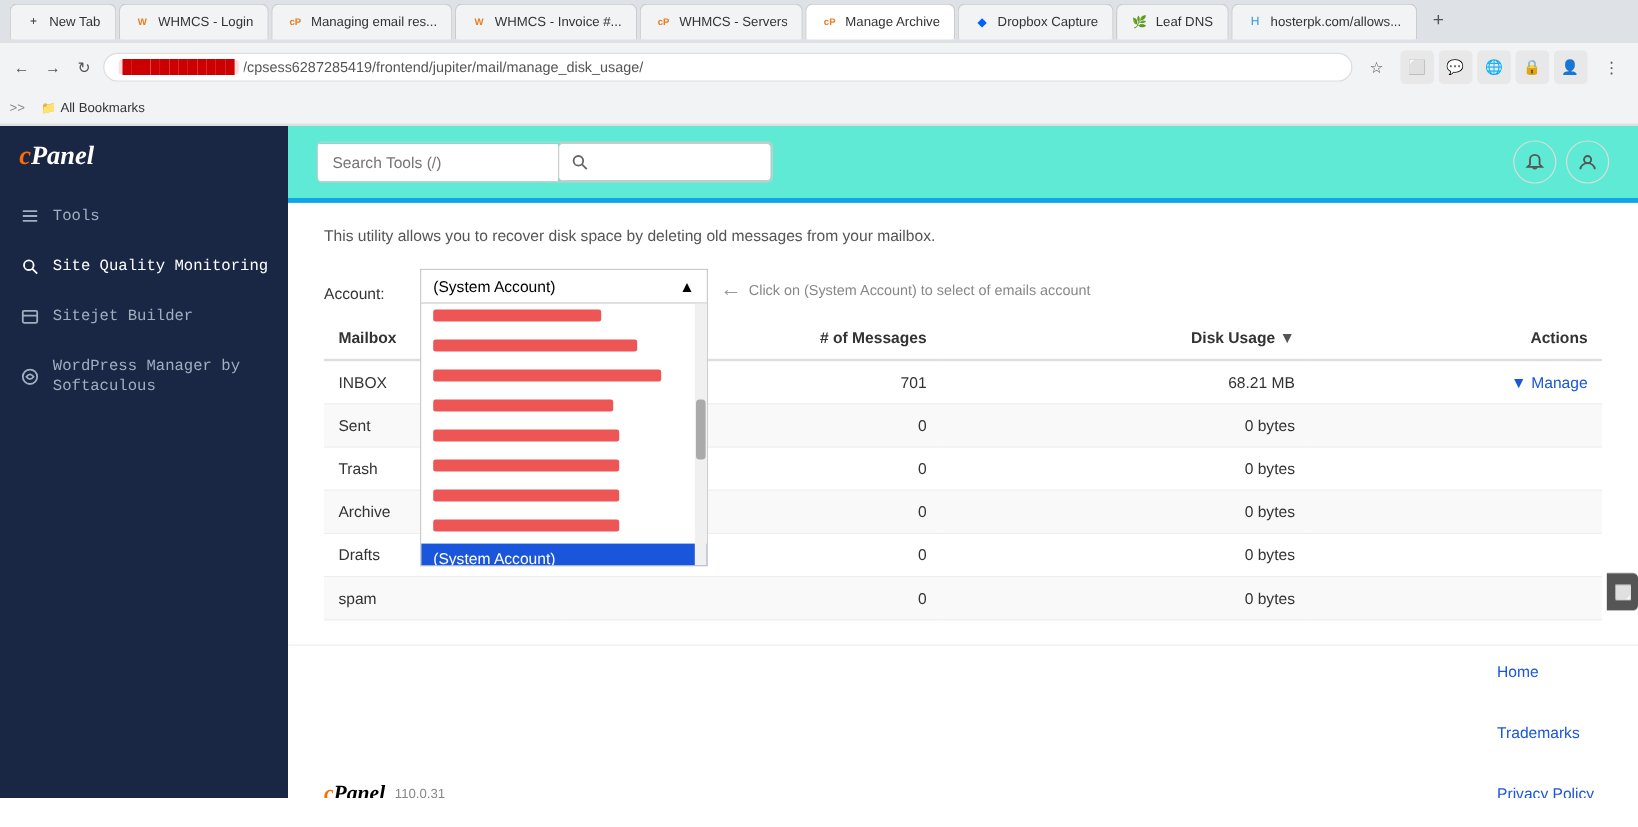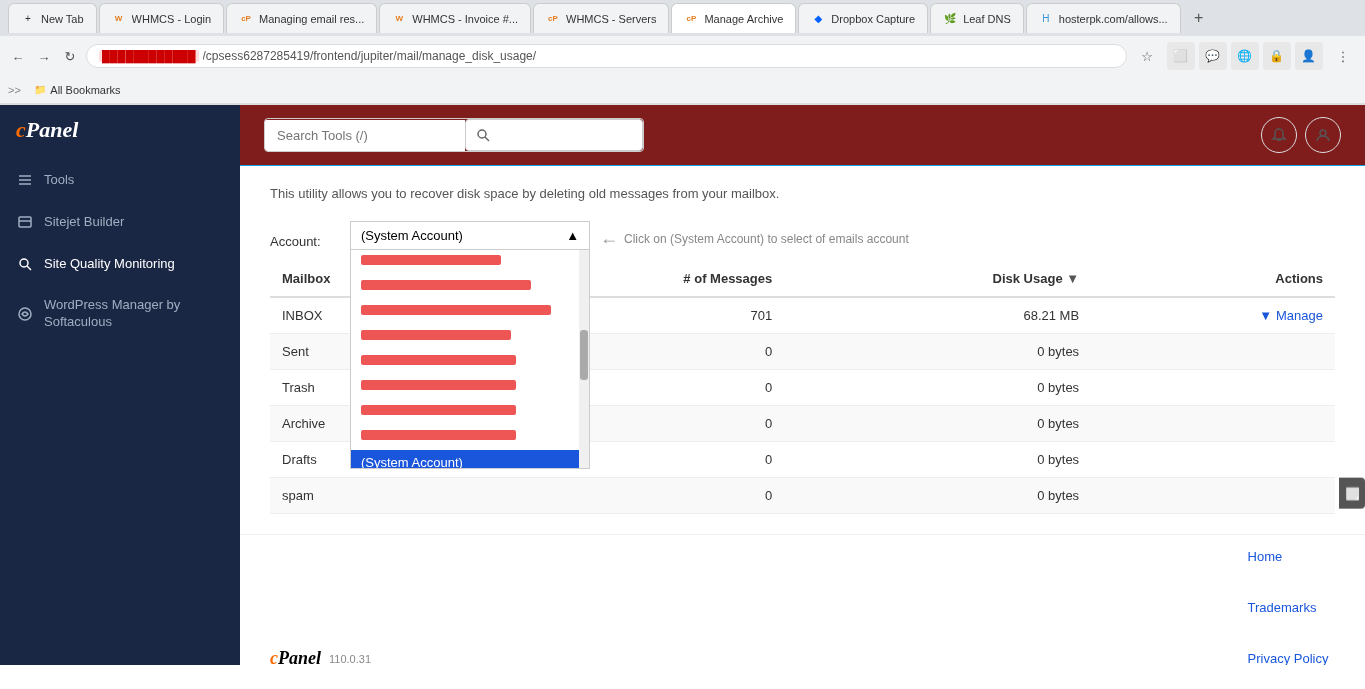--- a/index.html
+++ b/index.html
@@ -31,25 +31,25 @@
 
     
     .sidebar { width: 240px; background: #1a2744; flex-shrink: 0; display: flex; flex-direction: column; padding: 0; }
     .sidebar-logo { padding: 12px 16px 8px; }
     .cpanel-logo-text { font-size: 22px; font-weight: bold; color: #fff; font-style: italic; font-family: Georgia, serif; }
     .cpanel-logo-text span { color: #ff6b00; }
     .sidebar-nav { flex: 1; padding: 8px 0; }
     .sidebar-item { display: flex; align-items: center; gap: 10px; padding: 12px 16px; cursor: pointer; color: #a0aec0; font-size: 13px; }
     .sidebar-item.active { color: #fff; }
     .sidebar-item-icon { width: 18px; height: 18px; display: flex; align-items: center; justify-content: center; font-size: 16px; flex-shrink: 0; }
-    .sidebar-item-text { line-height: 1.3; }
+    .sidebar-item-text { line-height: 1.3; font-family: Liberation Mono, monospace; }
 
     
     .main-content { flex: 1; background: #fff; overflow-y: auto; display: flex; flex-direction: column; }
-    .main-header { display: flex; align-items: center; justify-content: space-between; padding: 12px 24px; border-bottom: 1px solid #0ea5e9; background: #7f1d1d; }
+    .main-header { display: flex; align-items: center; justify-content: space-between; padding: 12px 24px; border-bottom: 4px solid #0ea5e9; background: #5eead4; }
     .search-input-wrap { display: flex; align-items: center; border: 1px solid #ccc; border-radius: 4px; overflow: hidden; width: 380px; }
     .search-input-wrap input { flex: 1; padding: 8px 12px; border: none; outline: none; font-size: 13px; color: #555; }
     .search-input-wrap .search-icon-btn { padding: 8px 12px; color: #666; cursor: pointer; display: flex; align-items: center; }
     .header-icons { display: flex; gap: 8px; align-items: center; }
     .header-icon-btn { width: 36px; height: 36px; display: flex; align-items: center; justify-content: center; border: 1px solid #ddd; border-radius: 50%; cursor: pointer; color: #555; }
 
     
     .content-area { padding: 20px 30px; flex: 1; }
     .description { color: #555; margin-bottom: 20px; font-size: 13px; }
     .form-row { display: flex; align-items: flex-end; margin-bottom: 12px; gap: 10px; }
@@ -177,37 +177,37 @@
       <div class="sidebar-item">
         <div class="sidebar-item-icon">
           <svg width="16" height="16" viewBox="0 0 16 16" fill="none" stroke="#a0aec0" stroke-width="1.5">
             <line x1="2" y1="4" x2="14" y2="4"></line>
             <line x1="2" y1="8" x2="14" y2="8"></line>
             <line x1="2" y1="12" x2="14" y2="12"></line>
           </svg>
         </div>
         <span class="sidebar-item-text">Tools</span>
       </div>
+      <div class="sidebar-item active">
+        <div class="sidebar-item-icon">
+          <svg width="16" height="16" viewBox="0 0 16 16" fill="none" stroke="#fff" stroke-width="1.5">
+            <circle cx="7" cy="7" r="4"></circle>
+            <line x1="10" y1="10" x2="14" y2="14"></line>
+          </svg>
+        </div>
+        <span class="sidebar-item-text">Site Quality Monitoring</span>
+      </div>
       <div class="sidebar-item">
         <div class="sidebar-item-icon">
           <svg width="16" height="16" viewBox="0 0 16 16" fill="none" stroke="#a0aec0" stroke-width="1.5">
             <rect x="2" y="3" width="12" height="10" rx="1"></rect>
             <line x1="2" y1="7" x2="14" y2="7"></line>
           </svg>
         </div>
         <span class="sidebar-item-text">Sitejet Builder</span>
-      </div>
-      <div class="sidebar-item active">
-        <div class="sidebar-item-icon">
-          <svg width="16" height="16" viewBox="0 0 16 16" fill="none" stroke="#fff" stroke-width="1.5">
-            <circle cx="7" cy="7" r="4"></circle>
-            <line x1="10" y1="10" x2="14" y2="14"></line>
-          </svg>
-        </div>
-        <span class="sidebar-item-text">Site Quality Monitoring</span>
       </div>
       <div class="sidebar-item">
         <div class="sidebar-item-icon">
           <svg width="16" height="16" viewBox="0 0 16 16" fill="none" stroke="#a0aec0" stroke-width="1.5">
             <circle cx="8" cy="8" r="6"></circle>
             <path d="M5 8 Q8 4 11 8 Q8 12 5 8z"></path>
           </svg>
         </div>
         <span class="sidebar-item-text">WordPress Manager by Softaculous</span>
       </div>

